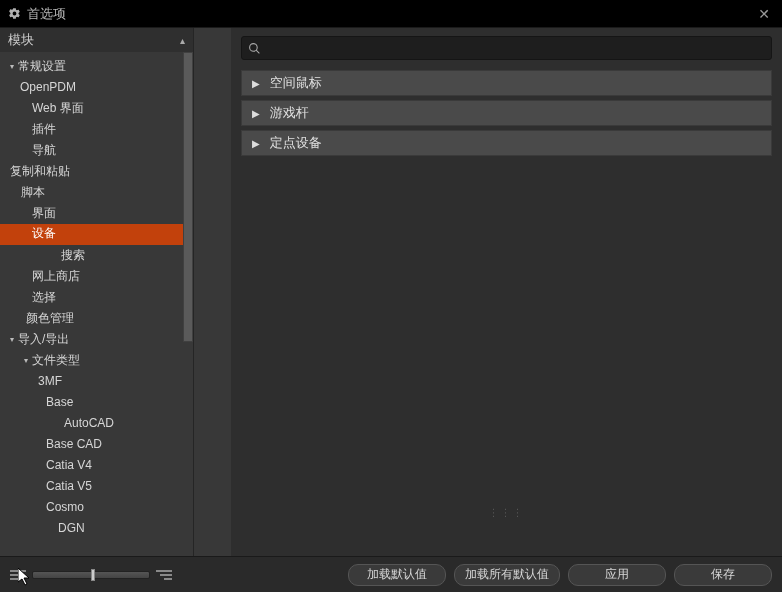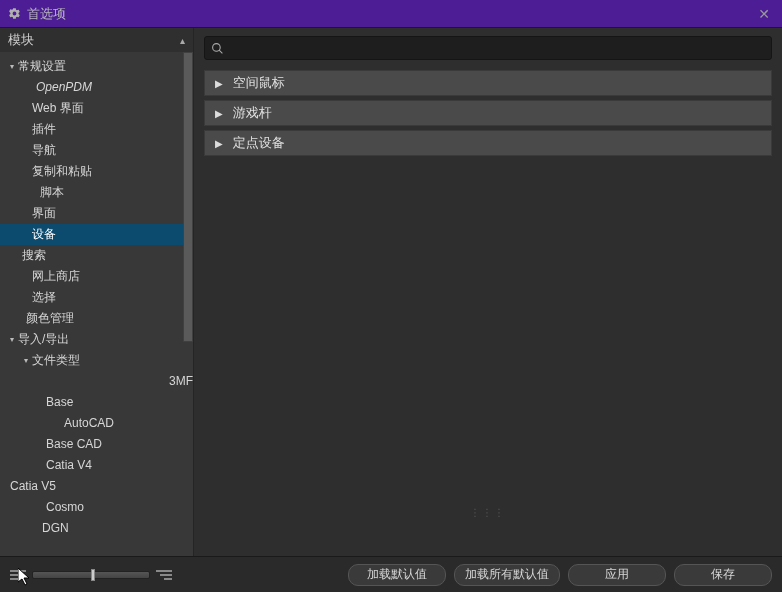--- a/index.html
+++ b/index.html
@@ -10,34 +10,35 @@
     font-family: "Microsoft YaHei", "Segoe UI", Arial, sans-serif;
     font-size: 12px;
     color: #d8d8d8;
     overflow: hidden;
     position: relative;
   }
 
   
   .titlebar {
     height: 28px;
-    background: #4c1d95;
+    background: #000000;
     border-bottom: 1px solid #1a1a1a;
     display: flex;
     align-items: center;
     padding: 0 8px;
   }
   .titlebar .gear { margin-right: 6px; display:inline-flex; }
   .titlebar .title { color: #b8b8b8; font-size: 13px; flex: 1; }
   .titlebar .close { width: 20px; text-align:center; color:#999; font-size:14px; cursor:pointer; }
 
   
   .main {
     display: flex;
     height: calc(592px - 28px - 36px);
+    gap: 37px;
   }
 
   
   .sidebar {
     width: 194px;
     background: #383838;
     border-right: 1px solid #252525;
     position: relative;
     display:flex;
     flex-direction:column;
@@ -72,21 +73,21 @@
   }
   .tree-item {
     height: 21px;
     line-height: 21px;
     cursor:pointer;
     white-space:nowrap;
     color:#d6d6d6;
     display:flex;
     align-items:center;
   }
-  .tree-item.selected { background:#0c4a6e; color:#fff; }
+  .tree-item.selected { background:#c2410c; color:#fff;font-family:Liberation Mono, monospace; }
   .twisty {
     display:inline-block;
     width: 8px;
     font-size: 8px;
     color:#bbb;
     text-align:center;
     margin-right: 2px;
   }
   .tree-item .lbl { }
 
@@ -215,53 +216,53 @@
     <div class="sidebar-header">
       <span>模块</span>
       <span class="chevup">▴</span>
     </div>
     <div class="tree-wrap">
       <div class="tree" id="tree">
           <div class="tree-item" style="padding-left: 8px;">
             <span class="twisty">▾</span>
             <span class="lbl">常规设置</span>
           </div>
-          <div class="tree-item" style="padding-left: 26px; font-style: italic;">
+          <div class="tree-item" style="padding-left: 10px;">
             <span class="twisty"></span>
             <span class="lbl">OpenPDM</span>
           </div>
           <div class="tree-item" style="padding-left: 22px; align-items: center;">
             <span class="twisty"></span>
             <span class="lbl">Web 界面</span>
           </div>
           <div class="tree-item" style="padding-left: 22px;">
             <span class="twisty"></span>
             <span class="lbl">插件</span>
           </div>
           <div class="tree-item" style="padding-left: 22px;">
             <span class="twisty"></span>
             <span class="lbl">导航</span>
           </div>
-          <div class="tree-item" style="padding-left: 22px; text-align: right;">
+          <div class="tree-item" style=" text-align: right;">
             <span class="twisty"></span>
             <span class="lbl">复制和粘贴</span>
           </div>
-          <div class="tree-item" style="padding-left: 30px;">
+          <div class="tree-item" style="padding-left: 11px;">
             <span class="twisty"></span>
             <span class="lbl">脚本</span>
           </div>
           <div class="tree-item" style="padding-left: 22px;">
             <span class="twisty"></span>
             <span class="lbl">界面</span>
           </div>
           <div class="tree-item selected" style="padding-left: 22px;">
             <span class="twisty"></span>
             <span class="lbl">设备</span>
           </div>
-          <div class="tree-item" style="padding-left: 12px;">
+          <div class="tree-item" style="padding-left: 34px; margin-left: 17px;">
             <span class="twisty"></span>
             <span class="lbl">搜索</span>
           </div>
           <div class="tree-item" style="padding-left: 22px;">
             <span class="twisty"></span>
             <span class="lbl">网上商店</span>
           </div>
           <div class="tree-item" style="padding-left: 22px;">
             <span class="twisty"></span>
             <span class="lbl">选择</span>
@@ -271,49 +272,49 @@
             <span class="lbl">颜色管理</span>
           </div>
           <div class="tree-item" style="padding-left: 8px;">
             <span class="twisty">▾</span>
             <span class="lbl">导入/导出</span>
           </div>
           <div class="tree-item" style="padding-left: 22px;">
             <span class="twisty">▾</span>
             <span class="lbl">文件类型</span>
           </div>
-          <div class="tree-item" style="padding-left: 28px; justify-content: flex-end;">
+          <div class="tree-item" style="padding-left: 28px;">
             <span class="twisty"></span>
             <span class="lbl">3MF</span>
           </div>
           <div class="tree-item" style="padding-left: 36px;">
             <span class="twisty"></span>
             <span class="lbl">Base</span>
           </div>
           <div class="tree-item" style="padding-left: 54px;">
             <span class="twisty"></span>
             <span class="lbl">AutoCAD</span>
           </div>
           <div class="tree-item" style="padding-left: 36px;">
             <span class="twisty"></span>
             <span class="lbl">Base CAD</span>
           </div>
           <div class="tree-item" style="padding-left: 36px;">
             <span class="twisty"></span>
             <span class="lbl">Catia V4</span>
           </div>
-          <div class="tree-item" style=" align-items: center;">
+          <div class="tree-item" style="padding-left: 36px; align-items: center;">
             <span class="twisty"></span>
             <span class="lbl">Catia V5</span>
           </div>
           <div class="tree-item" style="padding-left: 36px;">
             <span class="twisty"></span>
             <span class="lbl">Cosmo</span>
           </div>
-          <div class="tree-item" style="padding-left: 32px;">
+          <div class="tree-item" style="padding-left: 48px;">
             <span class="twisty"></span>
             <span class="lbl">DGN</span>
           </div>
         </div>
       <div class="tree-scrollbar"></div>
     </div>
   </div>
 
   <div class="content">
     <div class="searchbar">

